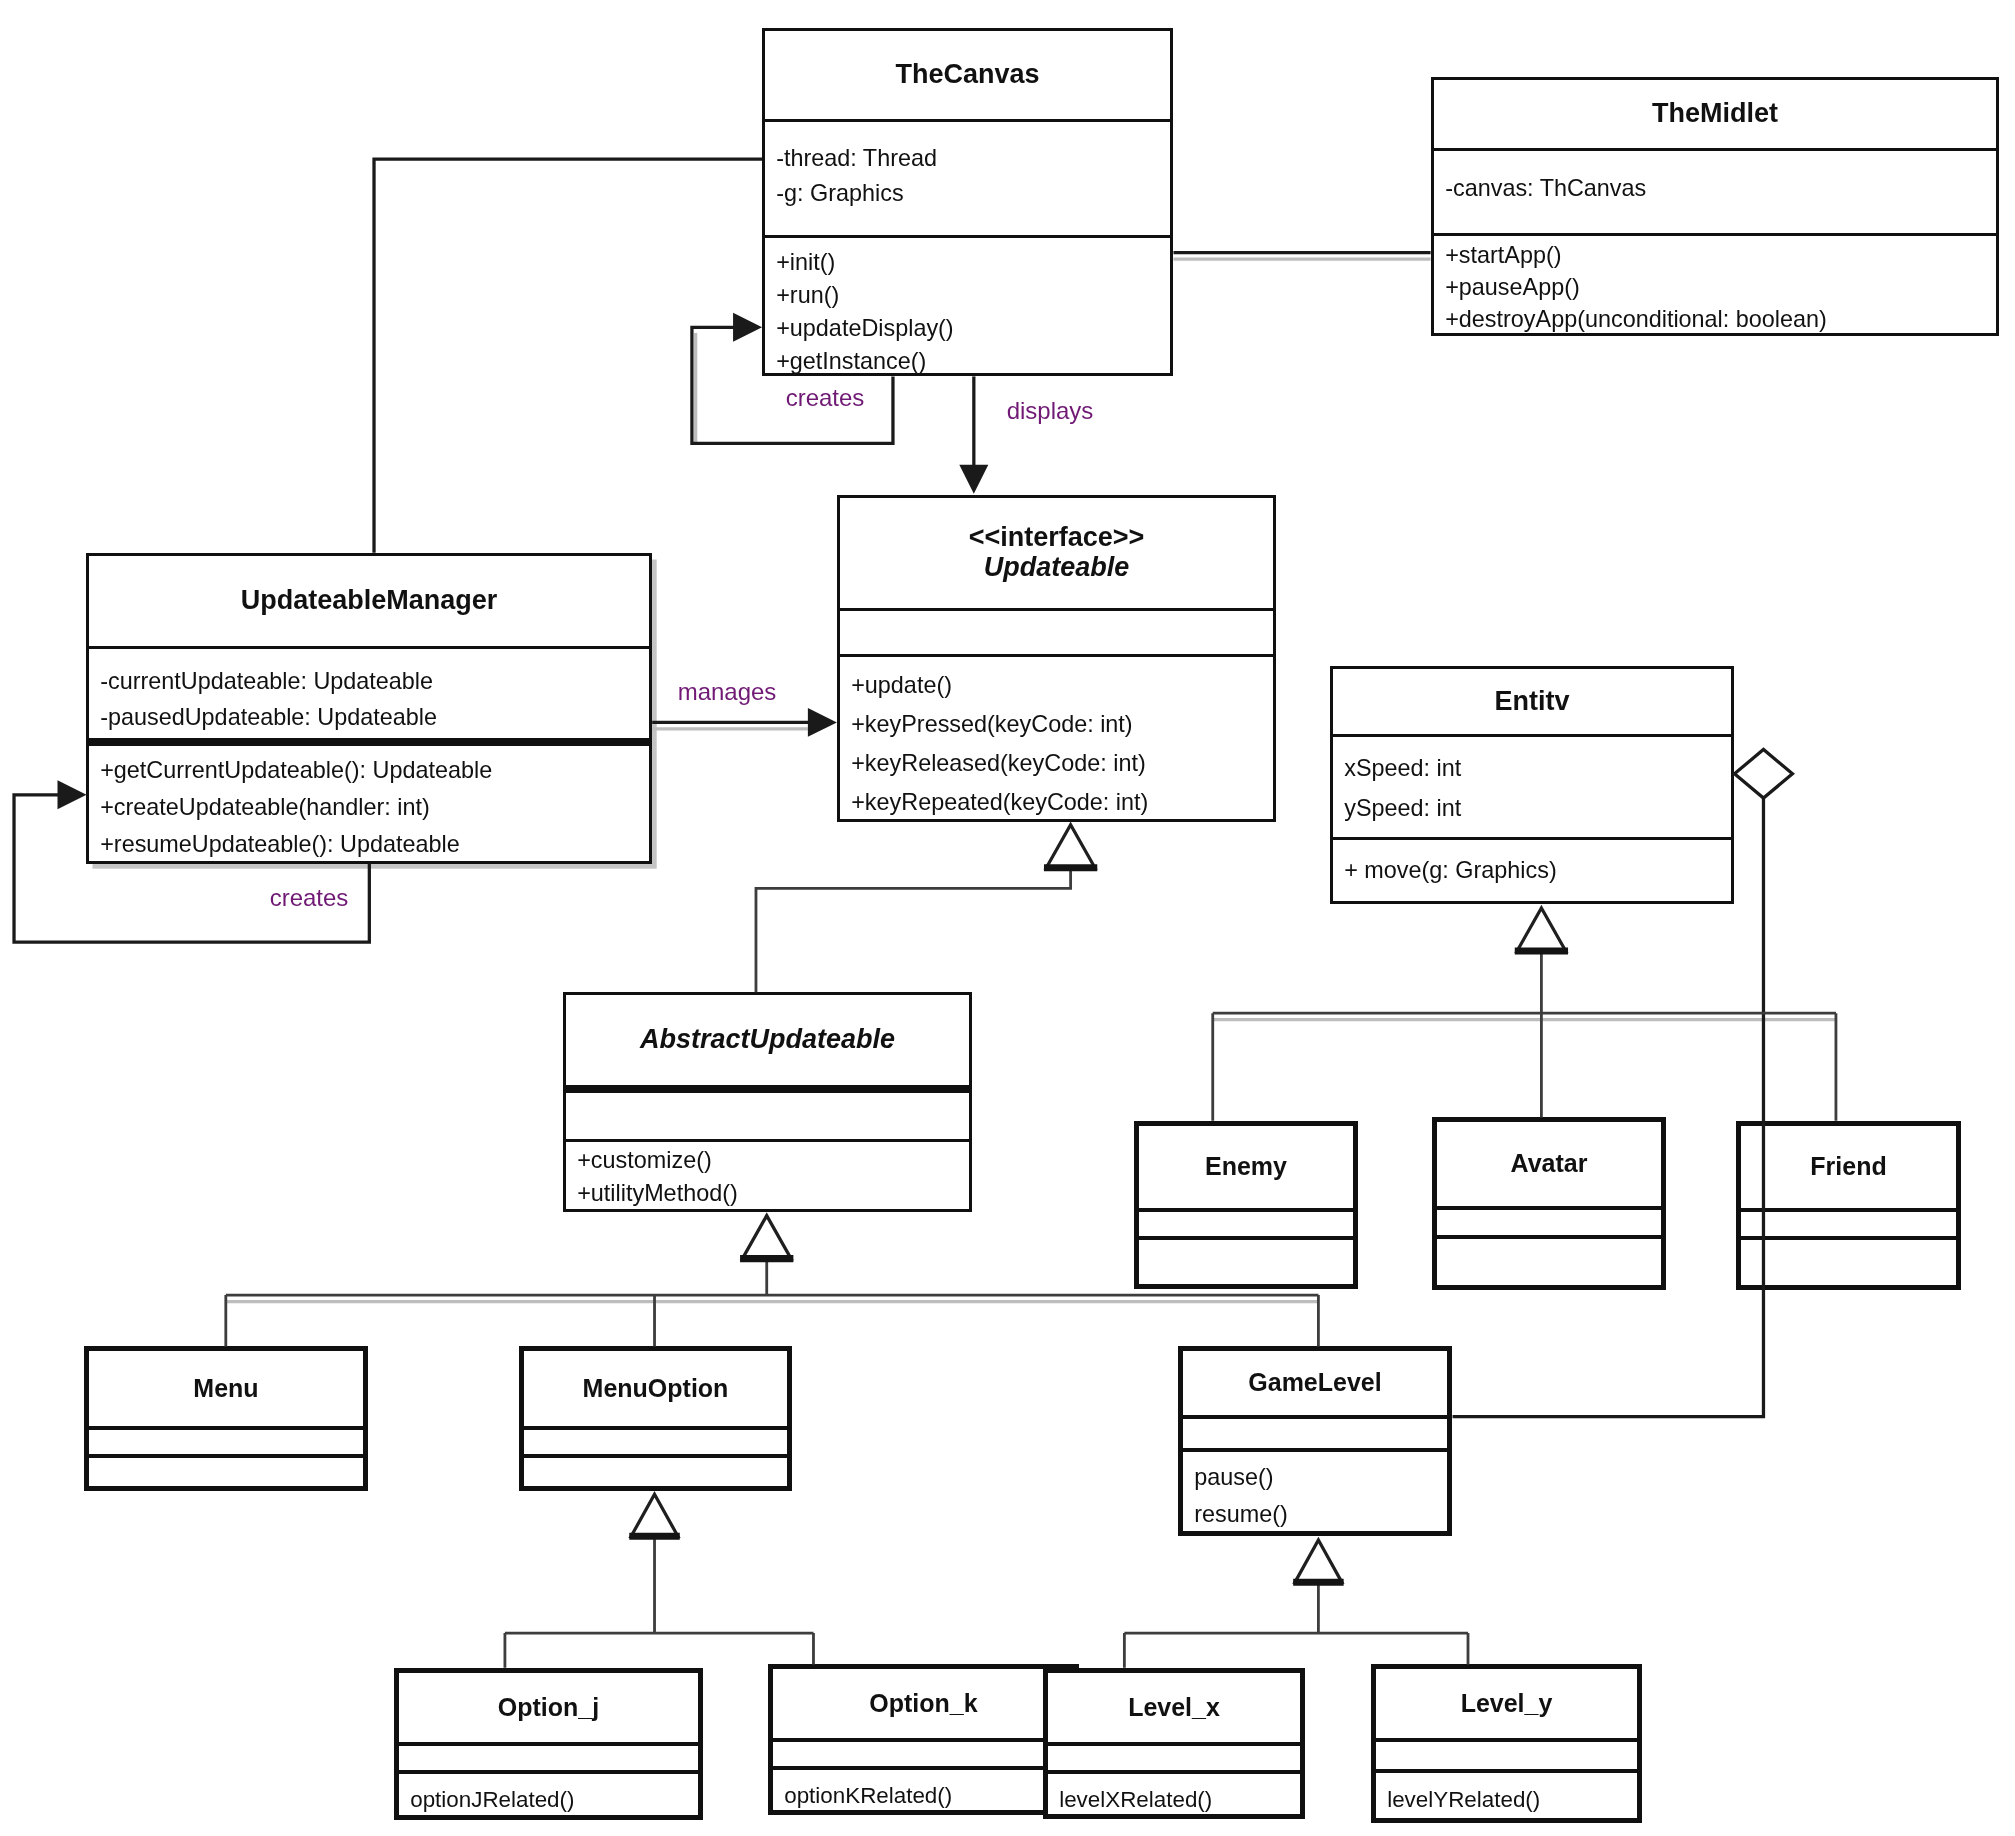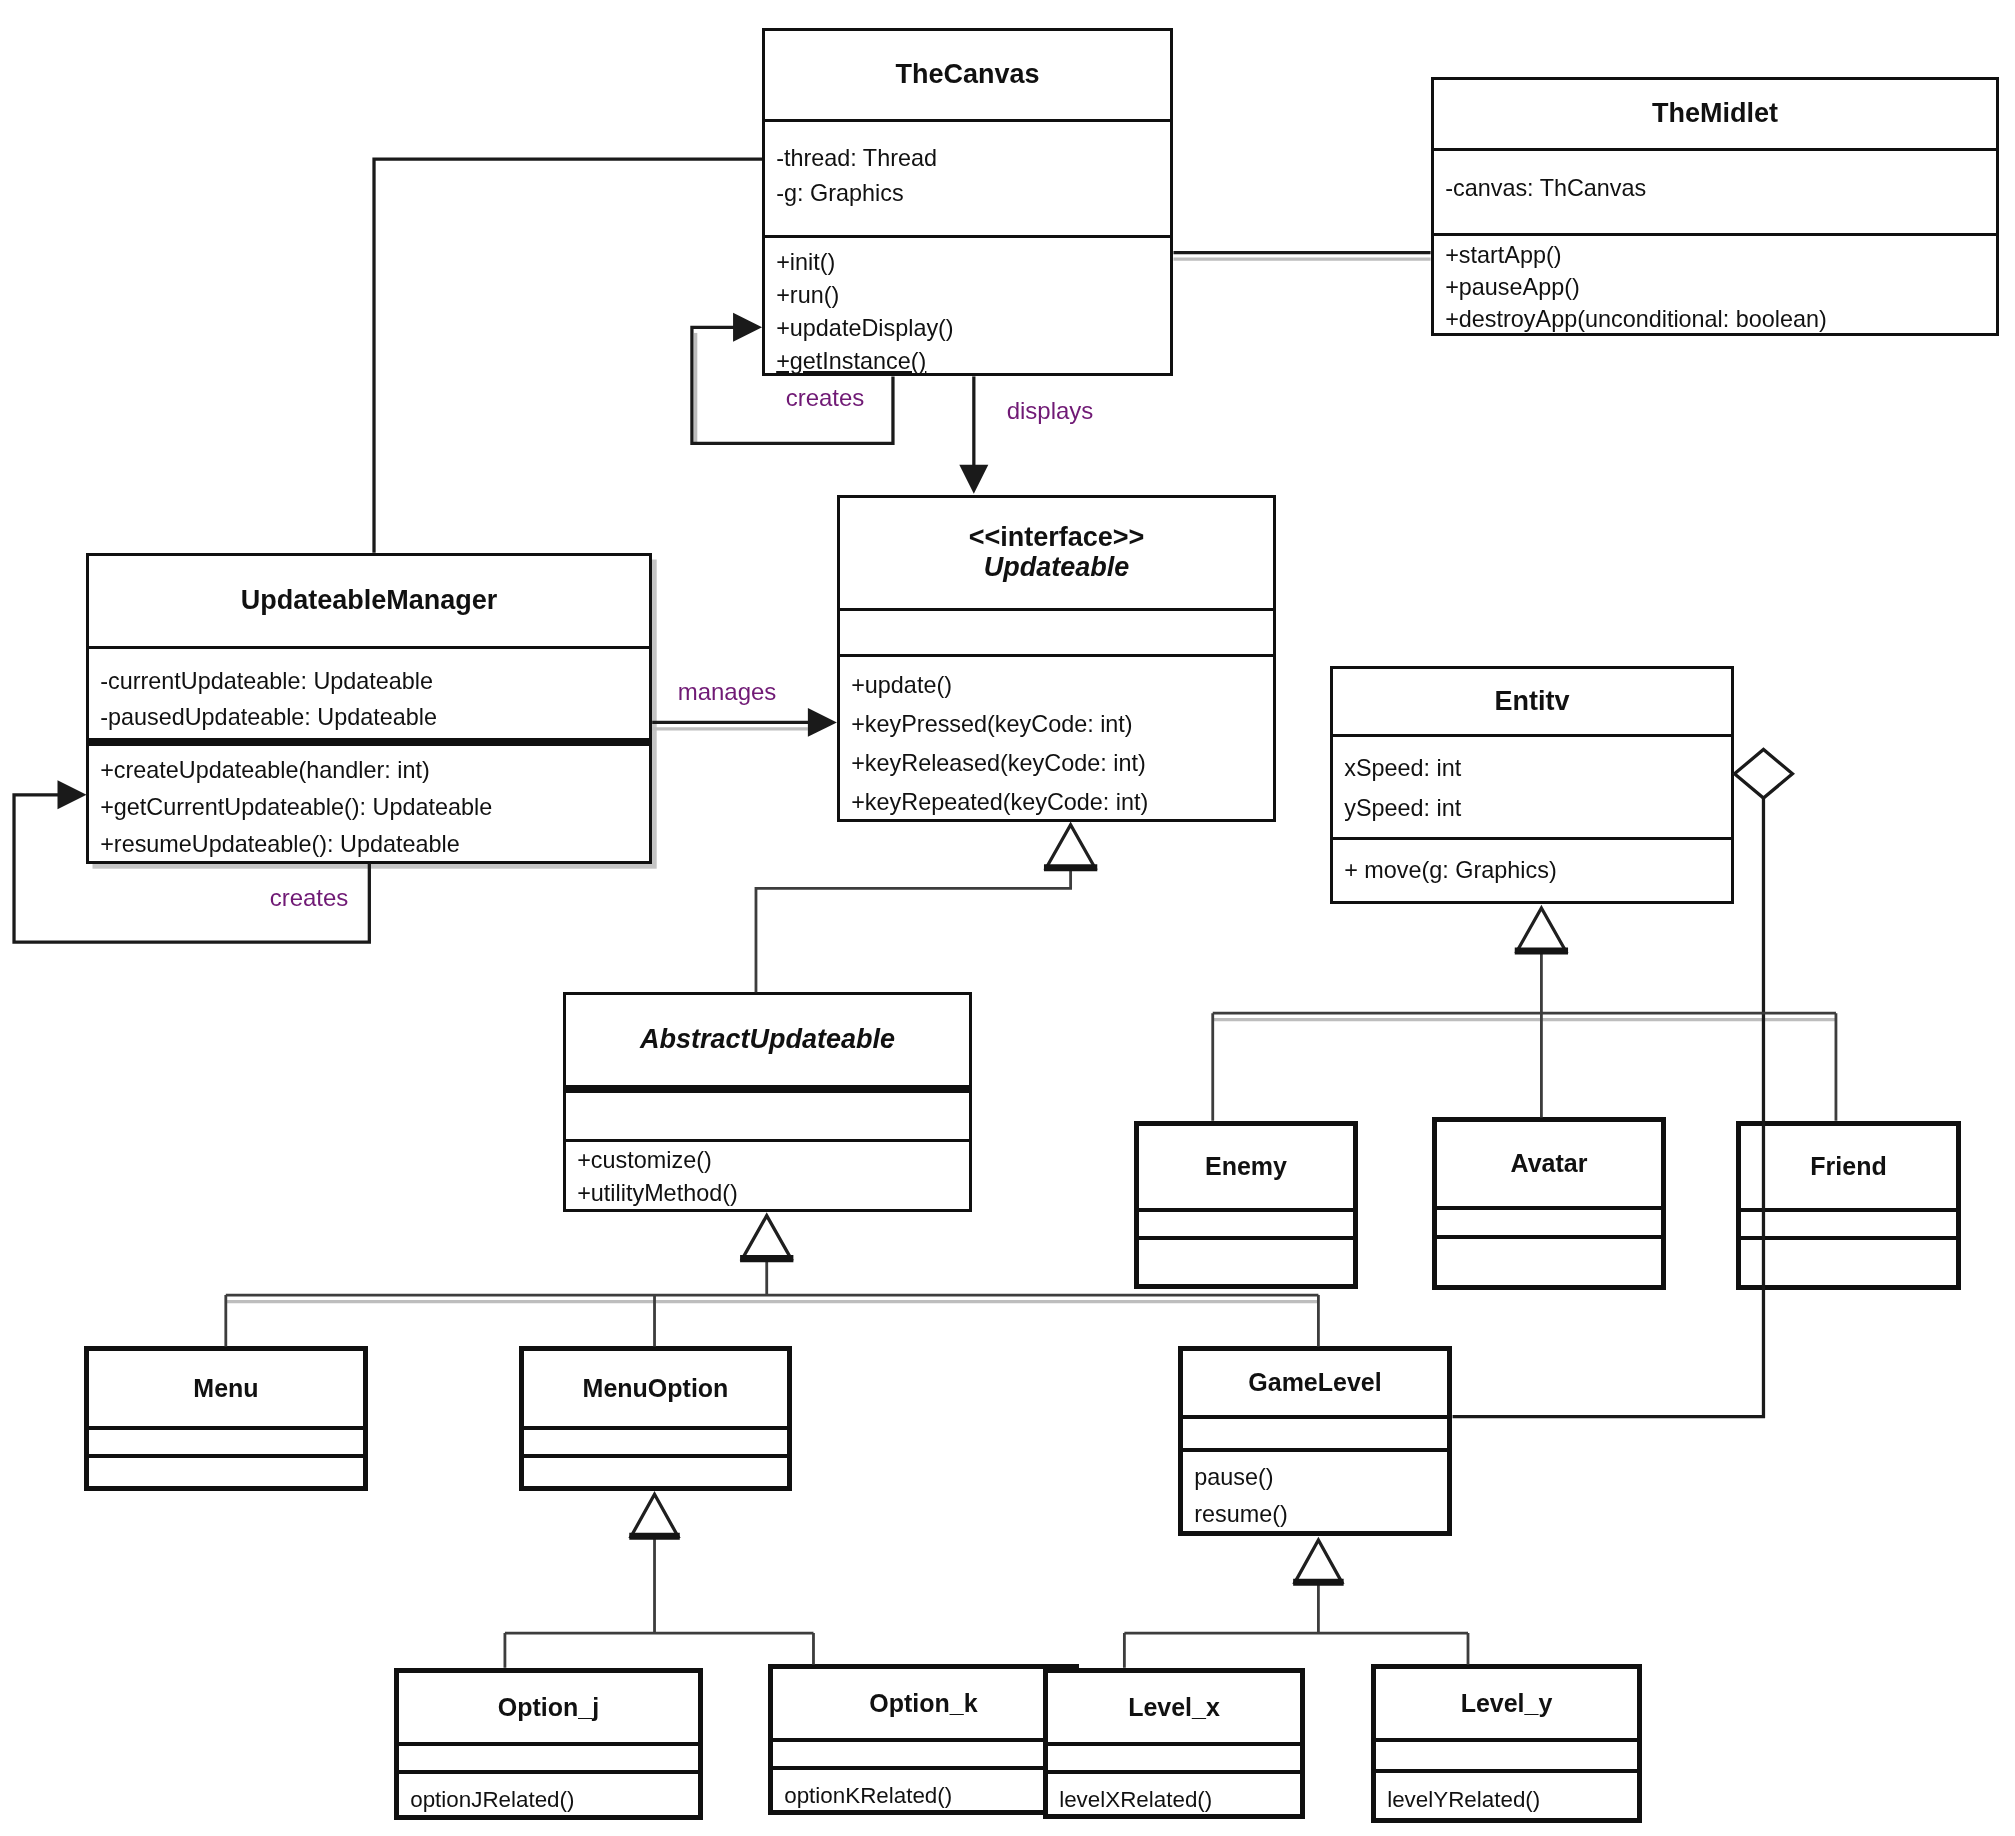--- a/index.html
+++ b/index.html
@@ -32,21 +32,21 @@
   .sec-title.italic .cname{font-style:italic;}
   .sec-attrs,.sec-methods{
     border-top:3.7px solid #101010;
     box-sizing:border-box;
     padding-left:11.2px;
     overflow:hidden;
   }
   .chunky .sec-attrs,.chunky .sec-methods{border-top-width:4.7px;}
   .sec-methods{flex:1 1 auto;}
   .row{white-space:nowrap;}
-  .row.u{text-decoration:underline;}
+  .row.u{}
   .edge-label{
     position:absolute;
     transform:translate(-50%,-50%);
     font-size:24px;
     color:#701a75;
     white-space:nowrap;
     z-index:7;
   }
   #connector-layer{
     position:absolute;left:0;top:0;z-index:5;
@@ -147,22 +147,22 @@
       </div>
       <div class="class-box" style="left: 86px; top: 553px; width: 566px; height: 311px; box-shadow: rgb(196, 196, 196) 5.6px 5.6px 0px -0.9px;">
         <div class="sec-title" style="height: 91px; font-size: 27px;">
           <div class="cname">UpdateableManager</div>
         </div>
         <div class="sec-attrs" style="height: 94px; font-size: 23.4px; padding-top: 14px; line-height: 36px;">
           <div class="row">-currentUpdateable: Updateable</div>
           <div class="row">-pausedUpdateable: Updateable</div>
         </div>
         <div class="sec-methods" style="font-size: 23.4px; padding-top: 5.6px; line-height: 37px; border-top-width: 8px;">
+          <div class="row">+getCurrentUpdateable(): Updateable</div>
           <div class="row">+createUpdateable(handler: int)</div>
-          <div class="row">+getCurrentUpdateable(): Updateable</div>
           <div class="row">+resumeUpdateable(): Updateable</div>
         </div>
       </div>
       <div class="class-box" style="left: 837px; top: 495px; width: 439px; height: 327px;">
         <div class="sec-title italic" style="height: 112px; font-size: 27px;">
           <div class="stereo">&lt;&lt;interface&gt;&gt;</div>
           <div class="cname">Updateable</div>
         </div>
         <div class="sec-attrs" style="height: 47px; font-size: 23.4px;"></div>
         <div class="sec-methods" style="font-size: 23.4px; padding-top: 8.4px; line-height: 39px;">

